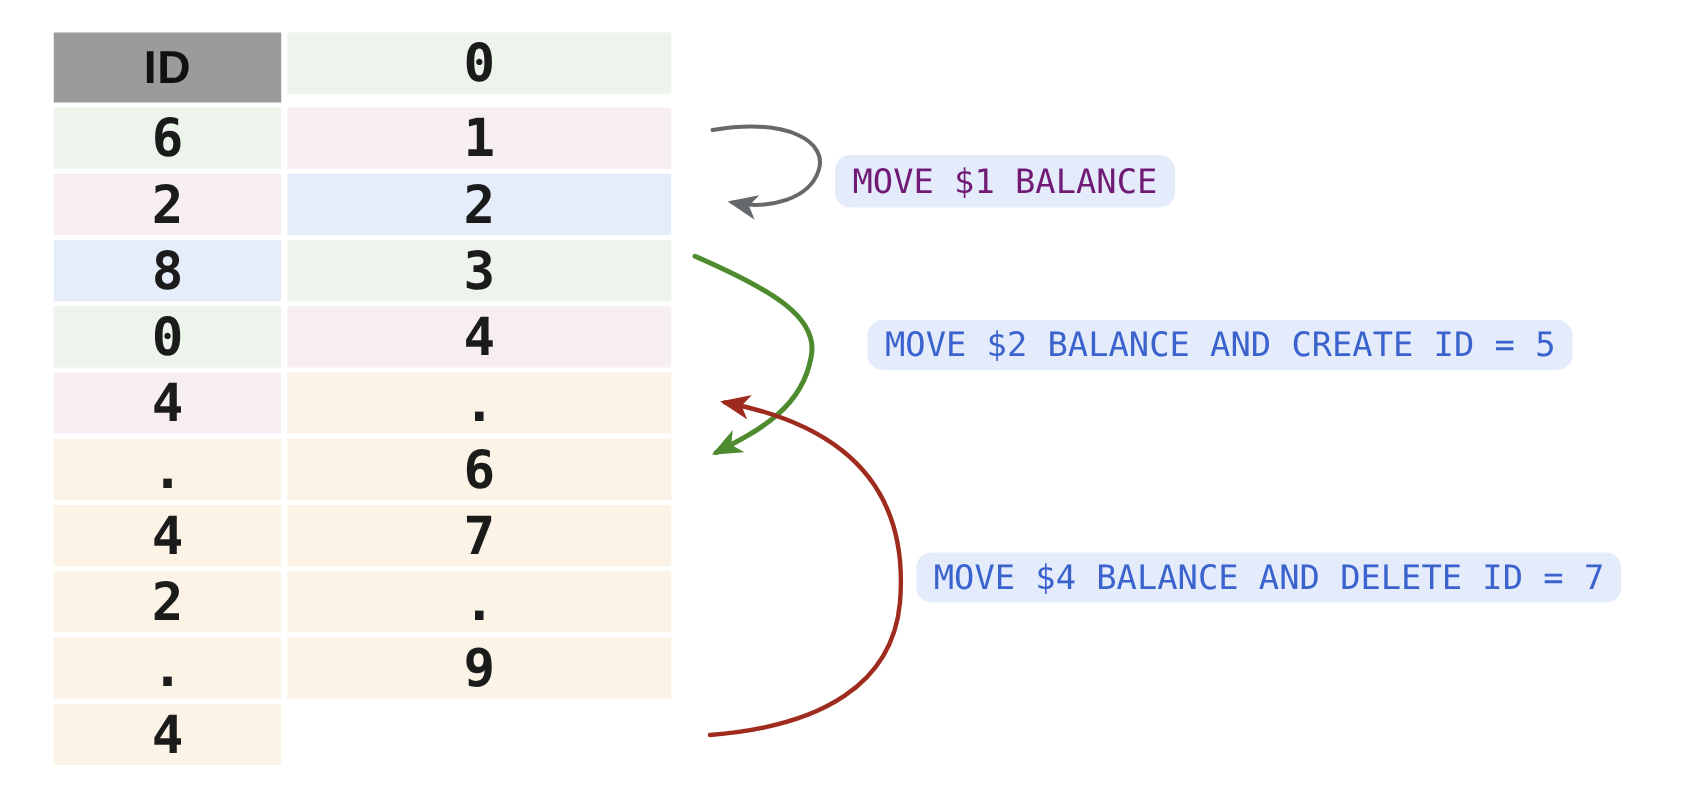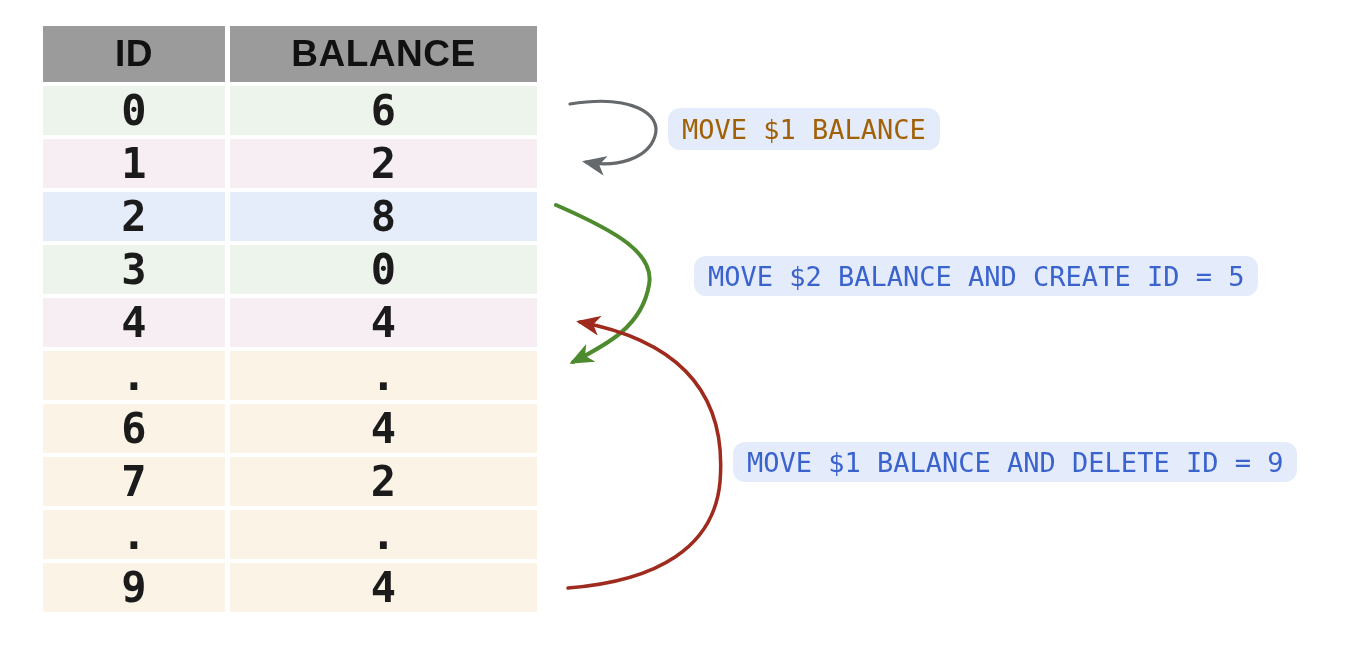--- a/index.html
+++ b/index.html
@@ -75,21 +75,20 @@
   .op-label.l2 { left: 694px; top: 256px; height: 40px; }
   .op-label.l3 { left: 733px; top: 442px; height: 40px; }
 </style>
 </head>
 <body>
 
 <div class="stage">
 
   <div class="ledger">
     <div class="hcell" style="background: rgb(155, 155, 155);">ID</div>
-    <div class="hcell" style="background: rgb(155, 155, 155);">BALANCE</div>
 
   <div class="cell" style="background: rgb(236, 244, 236);">0</div>
       <div class="cell" style="background: rgb(236, 244, 236);">6</div>
       <div class="cell" style="background: rgb(246, 238, 243);">1</div>
       <div class="cell" style="background: rgb(246, 238, 243);">2</div>
       <div class="cell" style="background: rgb(229, 237, 250);">2</div>
       <div class="cell" style="background: rgb(229, 237, 250);">8</div>
       <div class="cell" style="background: rgb(236, 244, 236);">3</div>
       <div class="cell" style="background: rgb(236, 244, 236);">0</div>
       <div class="cell" style="background: rgb(246, 238, 243);">4</div>
@@ -119,17 +118,17 @@
       </marker>
     </defs>
 
     <path d="M 570 104 C 632 94 662 114 655 136 C 648 159 616 168 586 162" fill="none" stroke-width="3.2" stroke-linecap="round" marker-end="url(#head-gray)" stroke="#65696c"></path>
 
     <path d="M 556 205 C 618 232 655 254 649 285 C 642 326 608 344 573 362" fill="none" stroke-width="4" stroke-linecap="round" marker-end="url(#head-green)" stroke="#4e8b2e"></path>
 
     <path d="M 568 588 C 658 581 714 547 720 482 C 726 409 696 344 580 322" fill="none" stroke-width="3.5" stroke-linecap="round" marker-end="url(#head-red)" stroke="#9e2b1d"></path>
   </svg>
 
-  <div class="op-label l1" style="background: rgb(228, 235, 251); color: #a16207;">MOVE $1 BALANCE</div>
+  <div class="op-label l1" style="background: rgb(228, 235, 251); color: #701a75; margin-top: 16px;">MOVE $1 BALANCE</div>
   <div class="op-label l2" style="background: rgb(228, 235, 251); color: rgb(59, 99, 206);">MOVE $2 BALANCE AND CREATE ID = 5</div>
-  <div class="op-label l3" style="background: rgb(228, 235, 251); color: rgb(59, 99, 206);">MOVE $1 BALANCE AND DELETE ID = 9</div>
+  <div class="op-label l3" style="background: rgb(228, 235, 251); color: rgb(59, 99, 206);">MOVE $4 BALANCE AND DELETE ID = 7</div>
 
 </div>
 
 </body></html>

